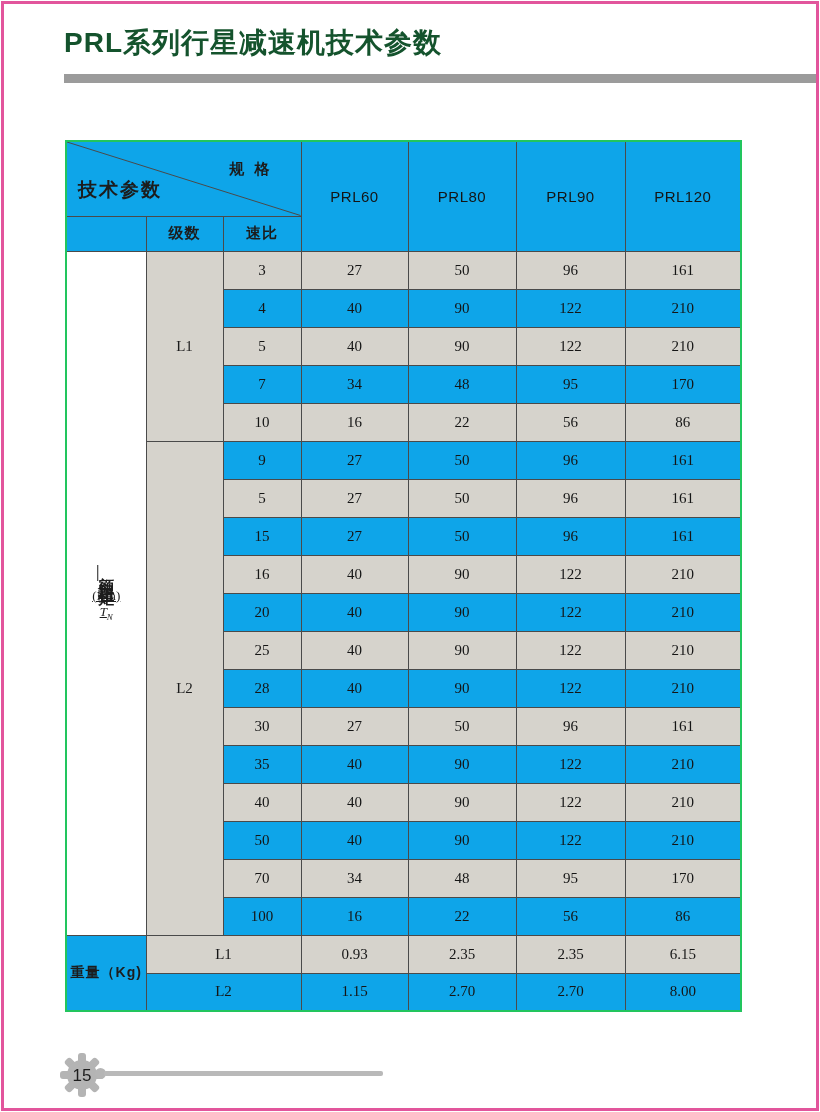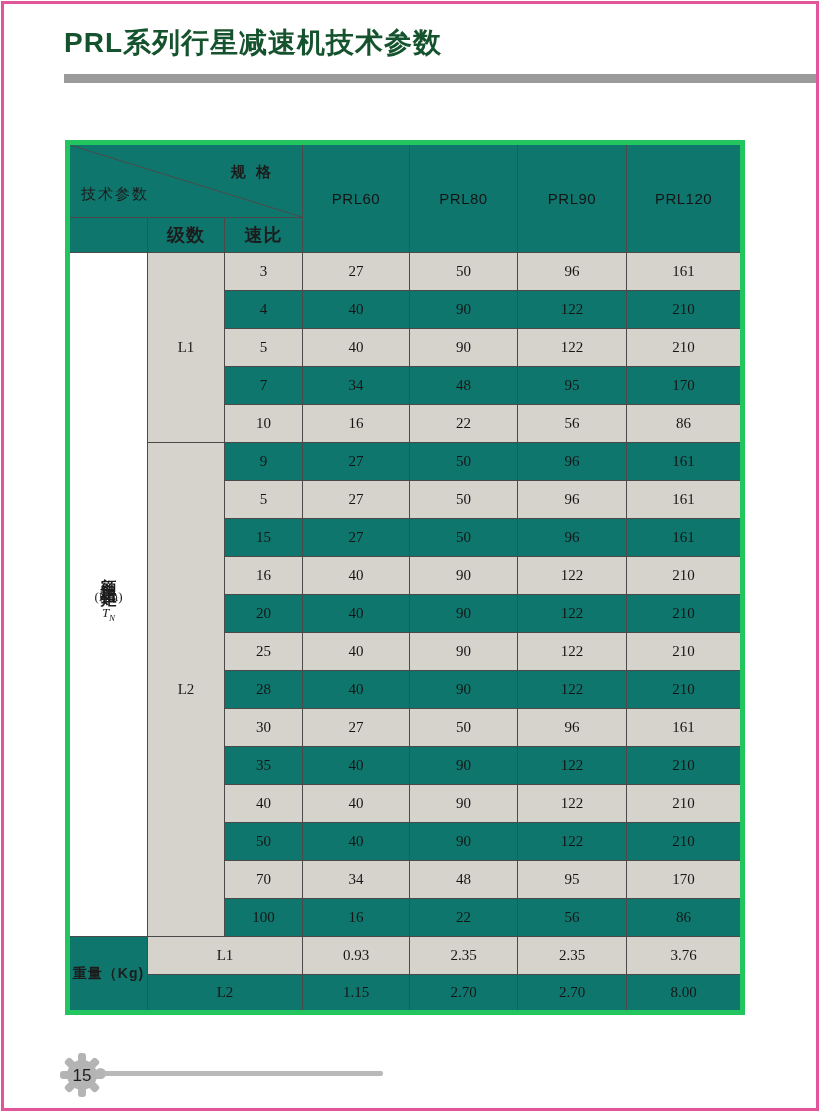--- a/index.html
+++ b/index.html
@@ -9,38 +9,38 @@
   }
   .frame{position:absolute;left:1px;top:1px;right:1px;bottom:1px;border:3px solid #e2559c;}
   .page-title{
     position:absolute;left:64px;top:24px;font-size:28px;font-weight:bold;
     color:#14532d;letter-spacing:1px;white-space:nowrap;
   }
   .title-bar{position:absolute;left:64px;top:74px;width:752px;height:9px;background:#9b9b9b;}
 
   table.spec{
     position:absolute;left:65px;top:140px;width:675px;border-collapse:collapse;
-    table-layout:fixed;background:#0f766e;border:5px solid #22c55e;
+    table-layout:fixed;background:#0ea5e9;border:2px solid #22c55e;
   }
   table.spec td, table.spec th{
     border:1px solid #4a4a4a;padding:0;text-align:center;vertical-align:middle;
   }
   thead tr.hrow1{height:75px;}
   thead tr.hrow2{height:35px;}
   tbody tr{height:38px;}
   th.colhead{font-size:15px;font-weight:400;letter-spacing:.5px;color:#141414;}
-  .subhead{font-size:18px;font-weight:600;letter-spacing:1px;}
+  .subhead{font-size:15px;font-weight:600;letter-spacing:1px;}
   .diag-cell{position:relative;}
   .diag-cell svg.diag{position:absolute;left:0;top:0;width:100%;height:100%;display:block;}
   .diag-top{position:absolute;right:28px;top:18px;font-size:15px;font-weight:600;letter-spacing:3px;white-space:nowrap;}
-  .diag-bottom{position:absolute;left:11px;bottom:13px;font-size:15px;font-weight:400;letter-spacing:2px;white-space:nowrap;}
+  .diag-bottom{position:absolute;left:11px;bottom:13px;font-size:19px;font-weight:700;letter-spacing:2px;white-space:nowrap;}
   .num{font-family:"Liberation Serif","DejaVu Serif",serif;font-size:15px;color:#151515;}
   .shade{background:#d6d3cc;}
   .stage-cell{background:#d6d3cc;font-family:"Liberation Serif","DejaVu Serif",serif;font-size:15px;}
-  .torque-cell{background:#ffffff;}
+  .torque-cell{background:#ffffff;text-decoration:underline;}
   .v-text{
     writing-mode:vertical-rl;text-orientation:upright;margin:0 auto;
     font-size:16px;font-weight:600;letter-spacing:4px;line-height:1;
   }
   .unit{font-size:13px;font-family:"Liberation Serif","DejaVu Serif",serif;margin-top:7px;}
   .sym{font-size:13px;font-family:"Liberation Serif","DejaVu Serif",serif;font-style:italic;margin-top:0;}
   .sym sub{font-size:9px;font-style:italic;}
   .weight-label{font-size:14px;font-weight:700;letter-spacing:1px;}
 
   .footer-dot{position:absolute;left:95px;top:1068px;width:11px;height:11px;border-radius:50%;background:#b5b5b5;}
@@ -218,21 +218,21 @@
         <td class="num">22</td>
         <td class="num">56</td>
         <td class="num">86</td>
       </tr>
       <tr>
         <td class="weight-label" rowspan="2">重量（Kg)</td>
         <td class="num shade" colspan="2">L1</td>
         <td class="num shade">0.93</td>
         <td class="num shade">2.35</td>
         <td class="num shade">2.35</td>
-        <td class="num shade">3.76</td>
+        <td class="num shade">6.15</td>
       </tr>
       <tr>
         <td class="num" colspan="2">L2</td>
         <td class="num">1.15</td>
         <td class="num">2.70</td>
         <td class="num">2.70</td>
         <td class="num">8.00</td>
       </tr>
     </tbody>
 </table>

